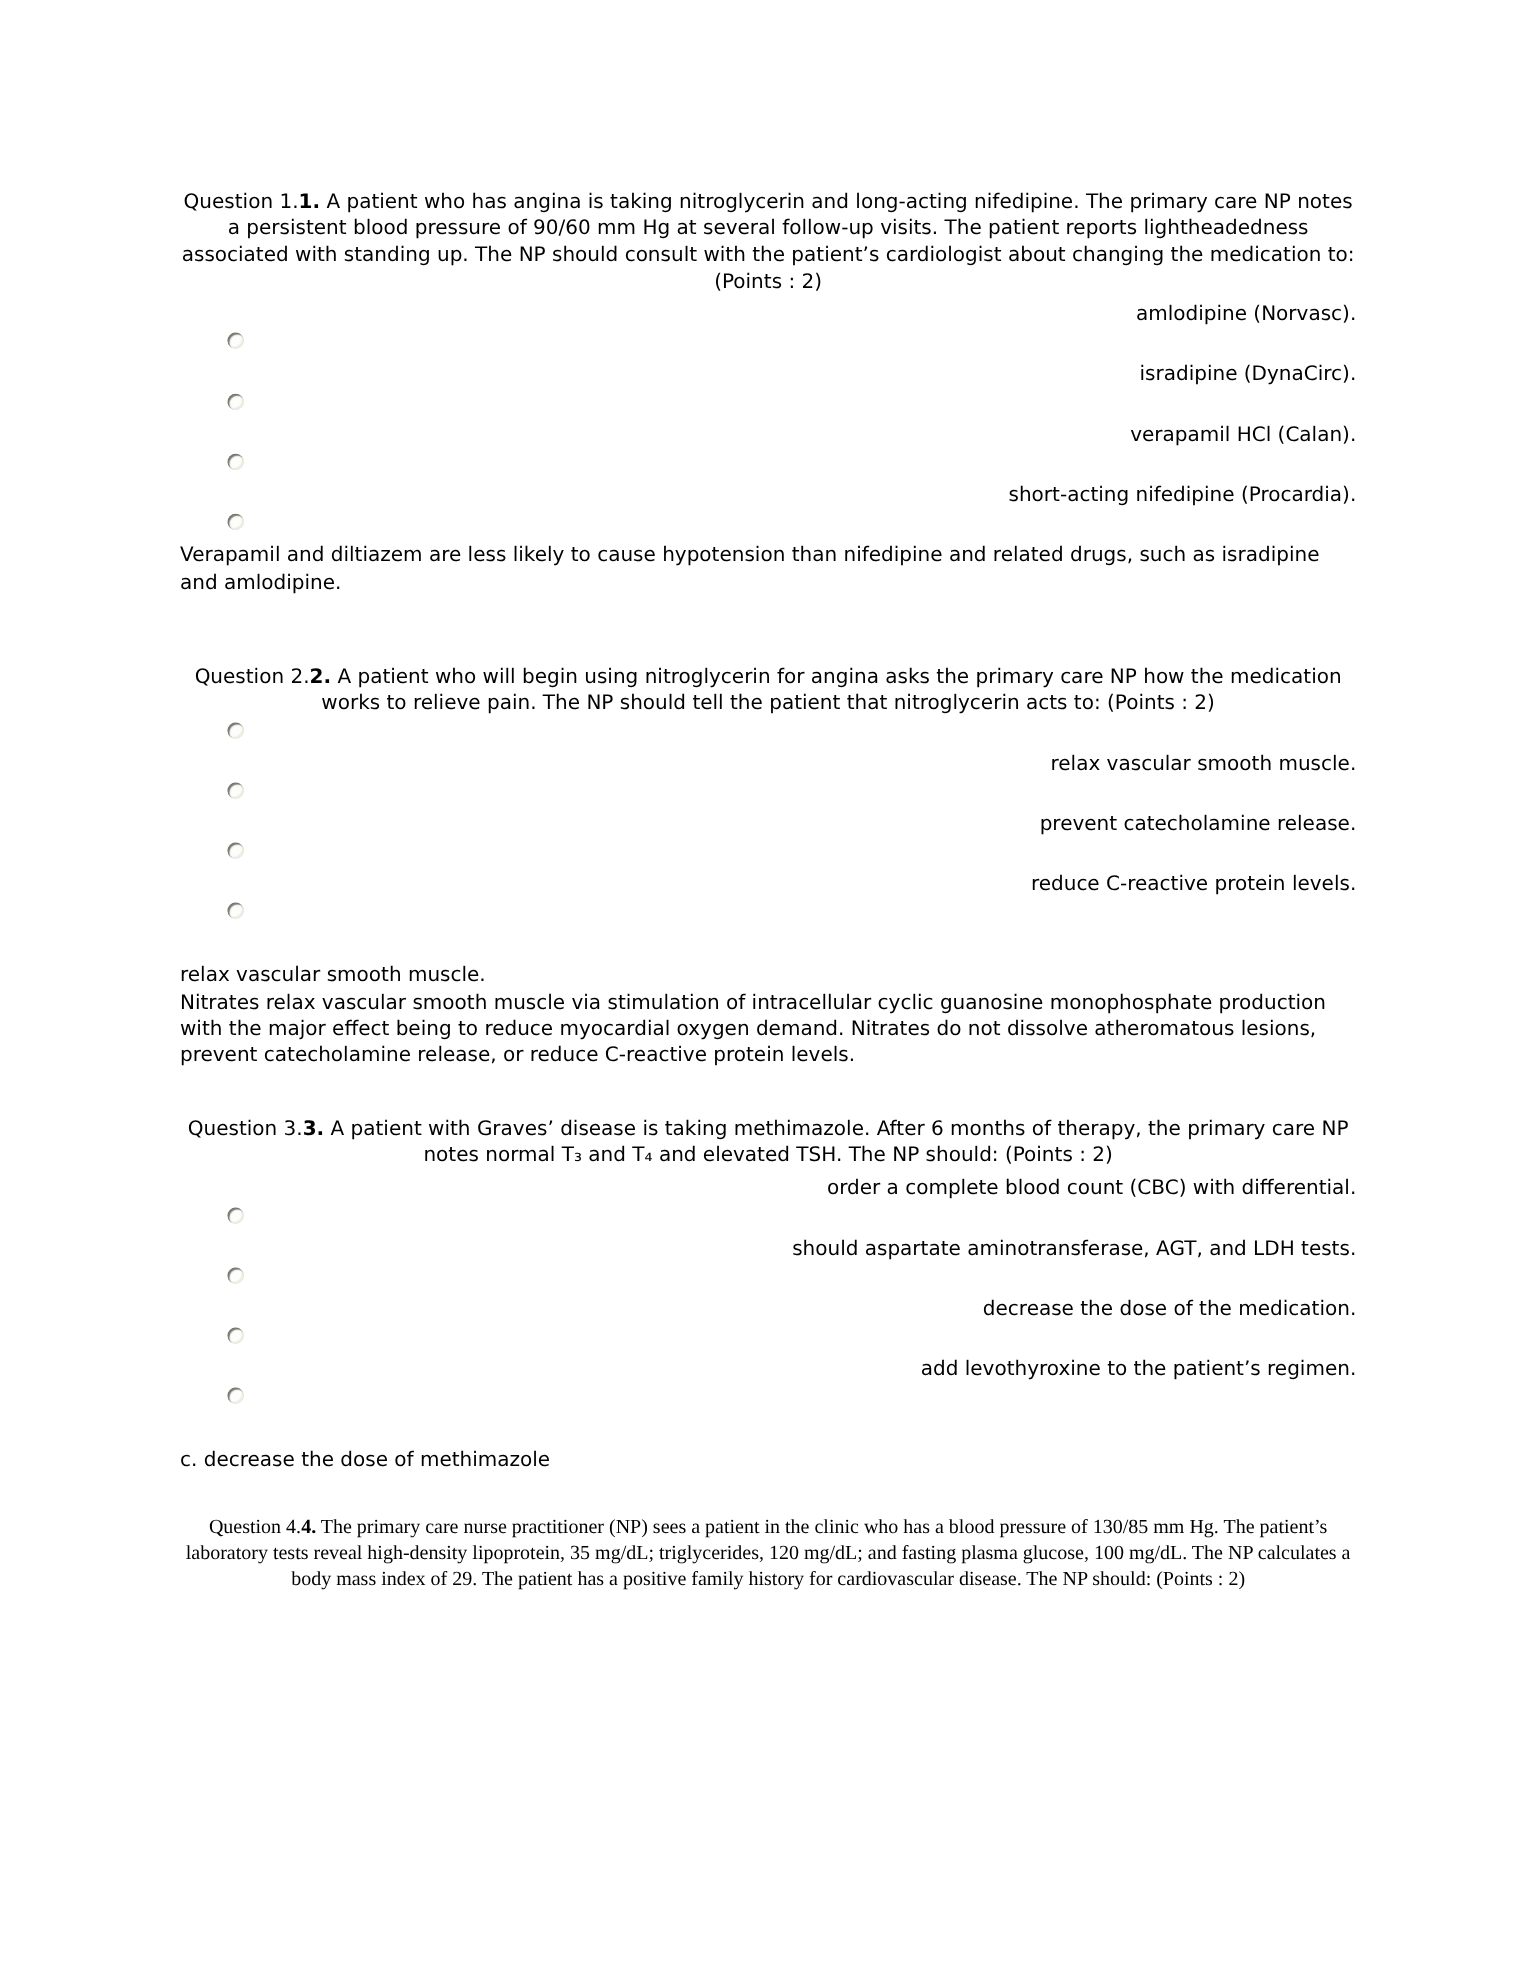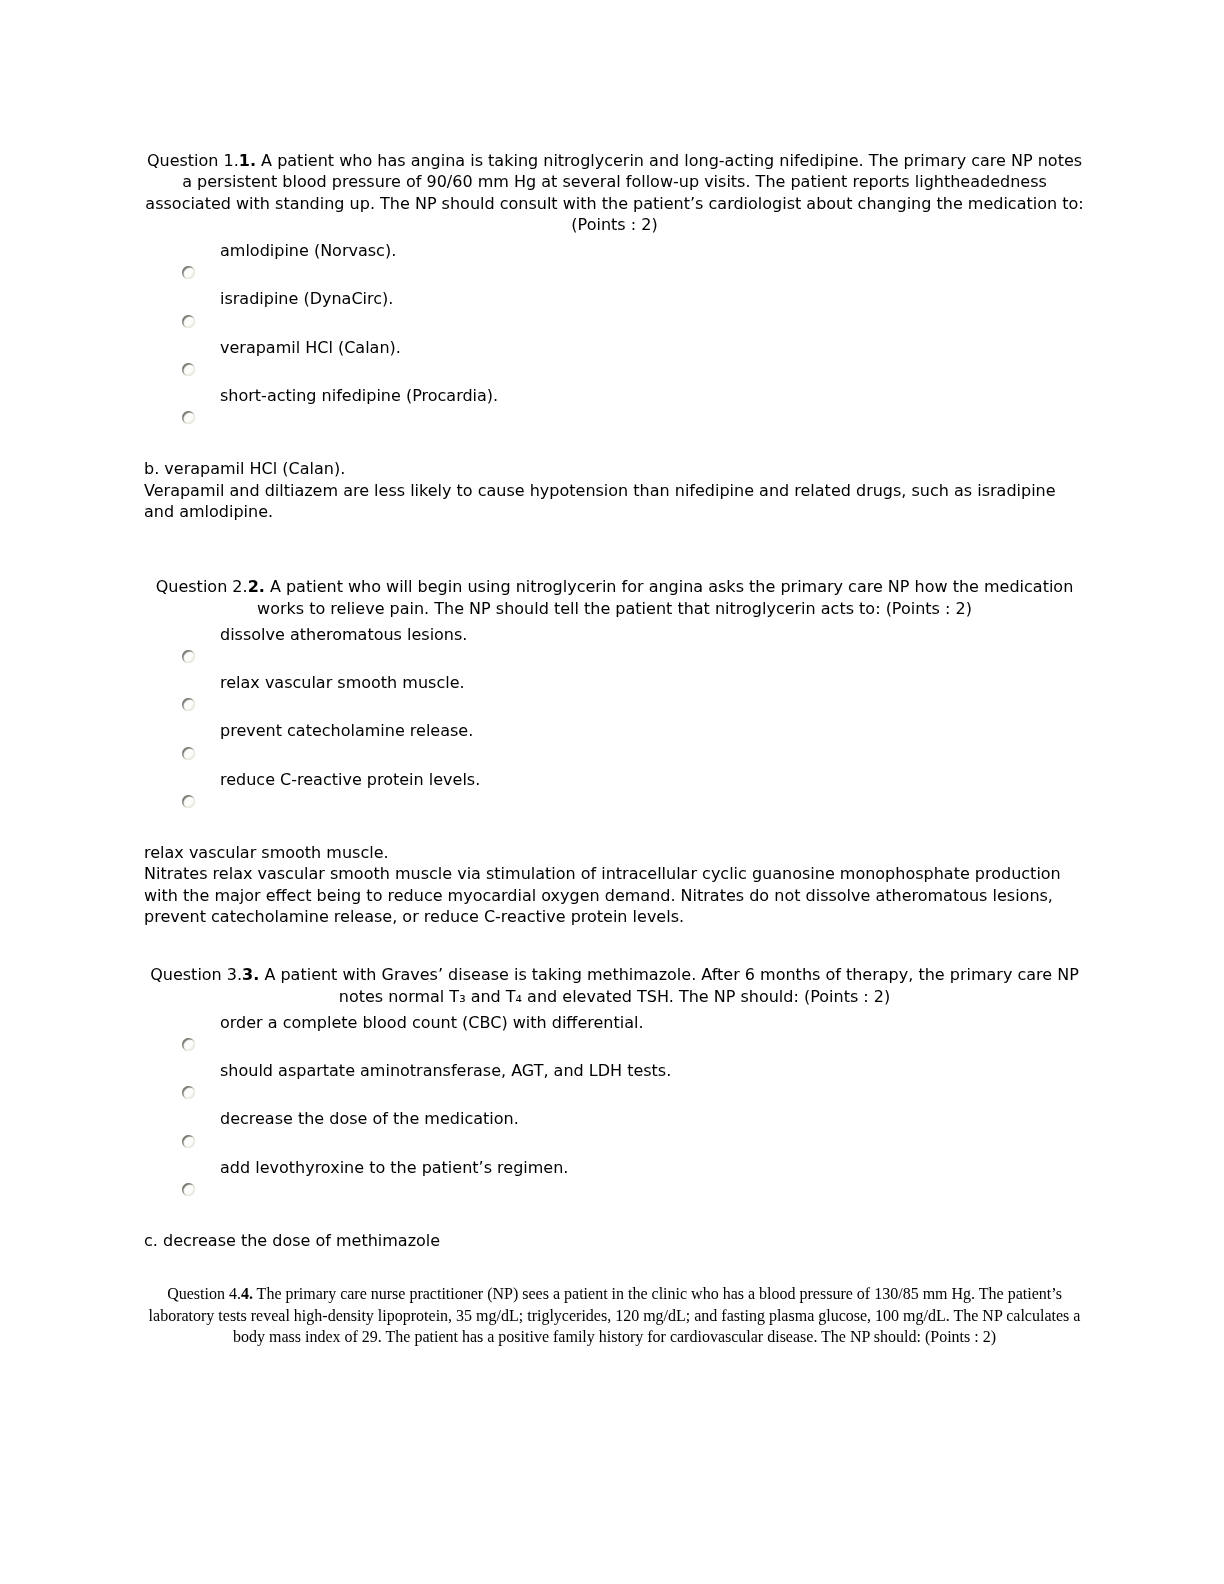--- a/index.html
+++ b/index.html
@@ -16,21 +16,21 @@
     line-height: 21.3px;
     overflow: hidden;
   }
   .page {
     padding: 150px 0 0 144px;
     width: 941px;
   }
   p { margin: 0; }
   .qtext { margin: 0; text-align: center; }
   .q-num { font-weight: bold; }
-  .options { margin-top: 5px; }
+  .options { margin-top: 5px; text-align: right; }
   .option { margin-bottom: 9px; }
   .option-label { margin-left: 76px; }
   .radio {
     display: block;
     width: 13px;
     height: 13px;
     margin: 5px 0 0 38px;
     border-radius: 50%;
     background: #fdfdfb;
     box-shadow:
@@ -63,28 +63,26 @@
       <div class="option">
         <div class="option-label">verapamil HCl (Calan).</div>
         <span class="radio"></span>
       </div>
       <div class="option">
         <div class="option-label">short-acting nifedipine (Procardia).</div>
         <span class="radio"></span>
       </div>
     </div>
   </section>
-  <p class="answer-line">b. verapamil HCl (Calan).</p>
   <p class="explanation">Verapamil and diltiazem are less likely to cause hypotension than nifedipine and related drugs, such as isradipine and amlodipine.</p>
 
   <section class="q-gap-xl">
     <p class="qtext"><span>Question 2.</span><span class="q-num">2.</span><span> A patient who will begin using nitroglycerin for angina asks the primary care NP how the medication works to relieve pain. The NP should tell the patient that nitroglycerin acts to: (Points : 2)</span></p>
     <div class="options">
       <div class="option">
-        <div class="option-label">dissolve atheromatous lesions.</div>
         <span class="radio"></span>
       </div>
       <div class="option">
         <div class="option-label">relax vascular smooth muscle.</div>
         <span class="radio"></span>
       </div>
       <div class="option">
         <div class="option-label">prevent catecholamine release.</div>
         <span class="radio"></span>
       </div>

